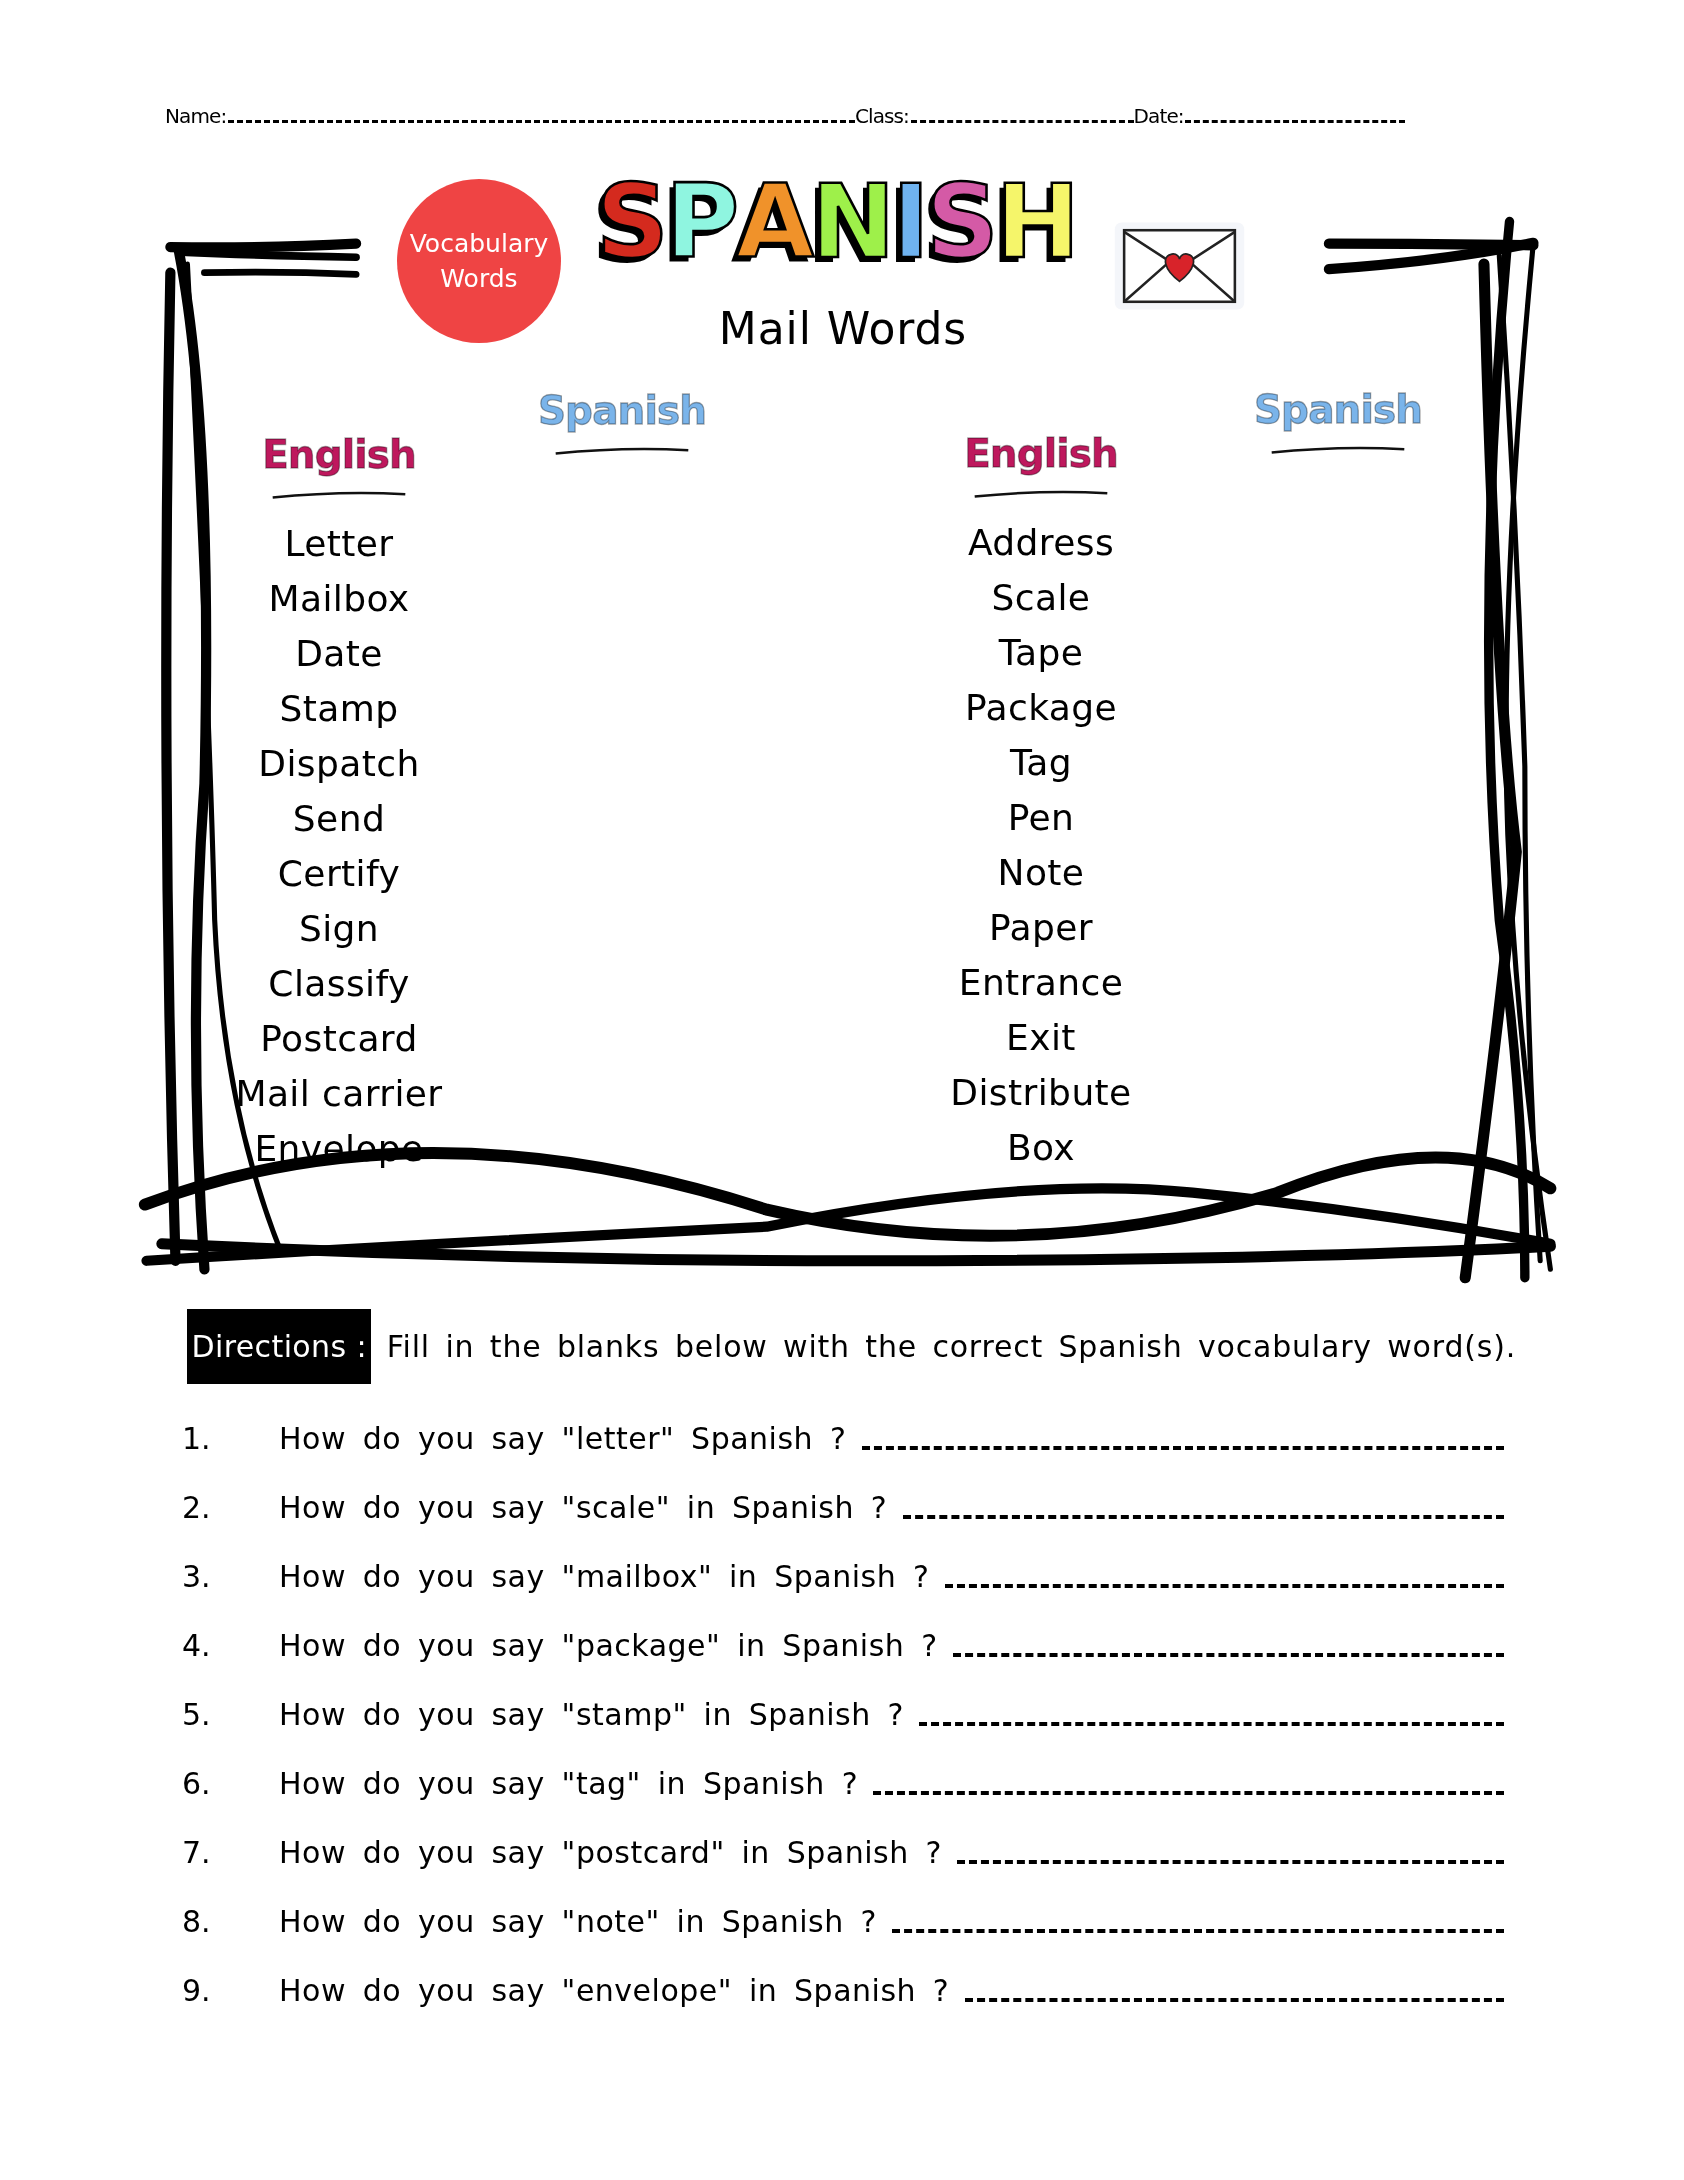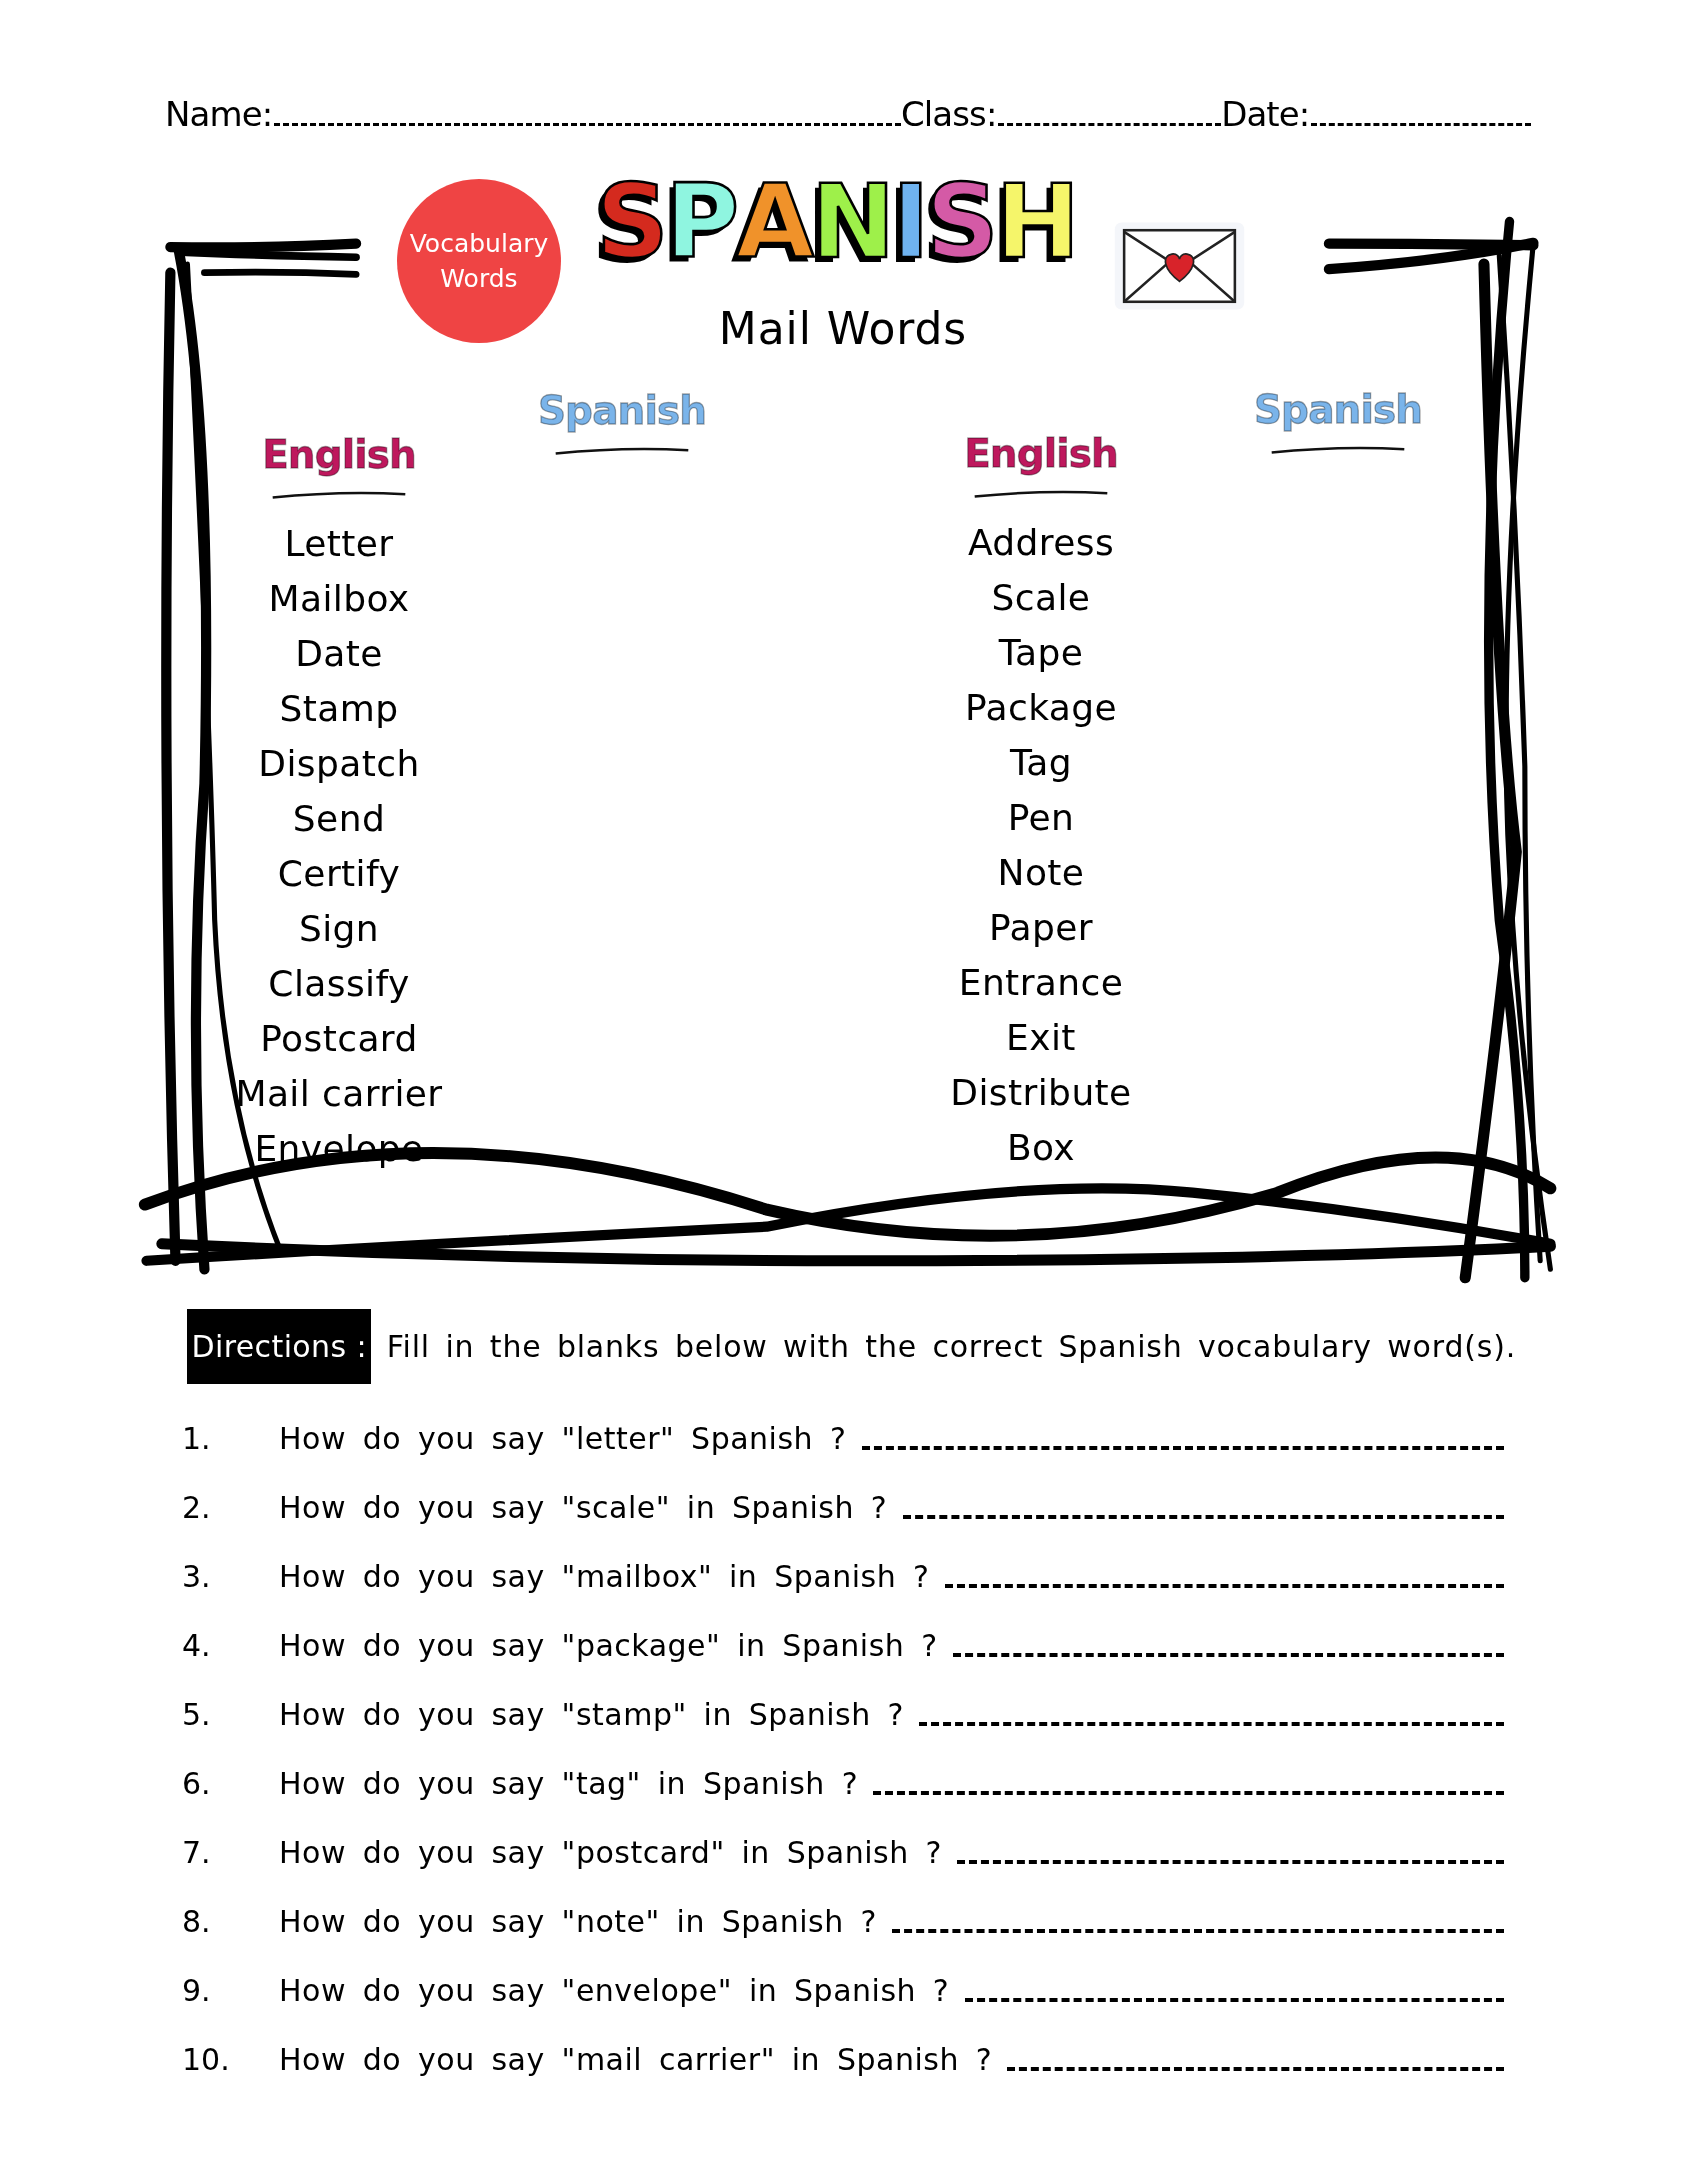--- a/index.html
+++ b/index.html
@@ -1,20 +1,20 @@
 <!DOCTYPE html>
 <html style="font-size:13.6px"><head>
 <meta charset="utf-8">
 <style>
   html, body { margin: 0; padding: 0; background: #ffffff; }
   body { width: 1685px; height: 2181px; position: relative; overflow: hidden;
          font-family: "DejaVu Sans", sans-serif; color: #000; }
 
   .header-line { position: absolute; left: 165px; top: 94px; width: 1341px;
-                 font-family: "DejaVu Sans", sans-serif; font-size: 34px;
+                 font-family: "DejaVu Sans", sans-serif; font-size: 20px;
                  letter-spacing: -0.9px; white-space: nowrap; }
   .header-line span { display: inline-block; }
   .blank { border-bottom: 3.4px dashed #000; height: 25.6px; vertical-align: baseline; margin-left: 1.7px; }
 
   .frame { position: absolute; left: 0; top: 0; width: 1685px; height: 1363px; pointer-events: none; }
 
   .vocab-badge { position: absolute; left: 397px; top: 179px; width: 164px; height: 164px;
                  border-radius: 50%; background: #ef4444; color: #fff; display: flex;
                  flex-direction: column; align-items: center; justify-content: center;
                  font-size: 25px; line-height: 35px; }
@@ -198,19 +198,14 @@
     <li>
       <span class="q-num">8.</span>
       <span class="q-text">How do you say "note" in Spanish ?</span>
       <span class="q-blank"></span>
     </li>
     <li>
       <span class="q-num">9.</span>
       <span class="q-text">How do you say "envelope" in Spanish ?</span>
       <span class="q-blank"></span>
     </li>
-    <li>
-      <span class="q-num">10.</span>
-      <span class="q-text">How do you say "mail carrier" in Spanish ?</span>
-      <span class="q-blank"></span>
-    </li>
   </ol>
 
 
 </body></html>

